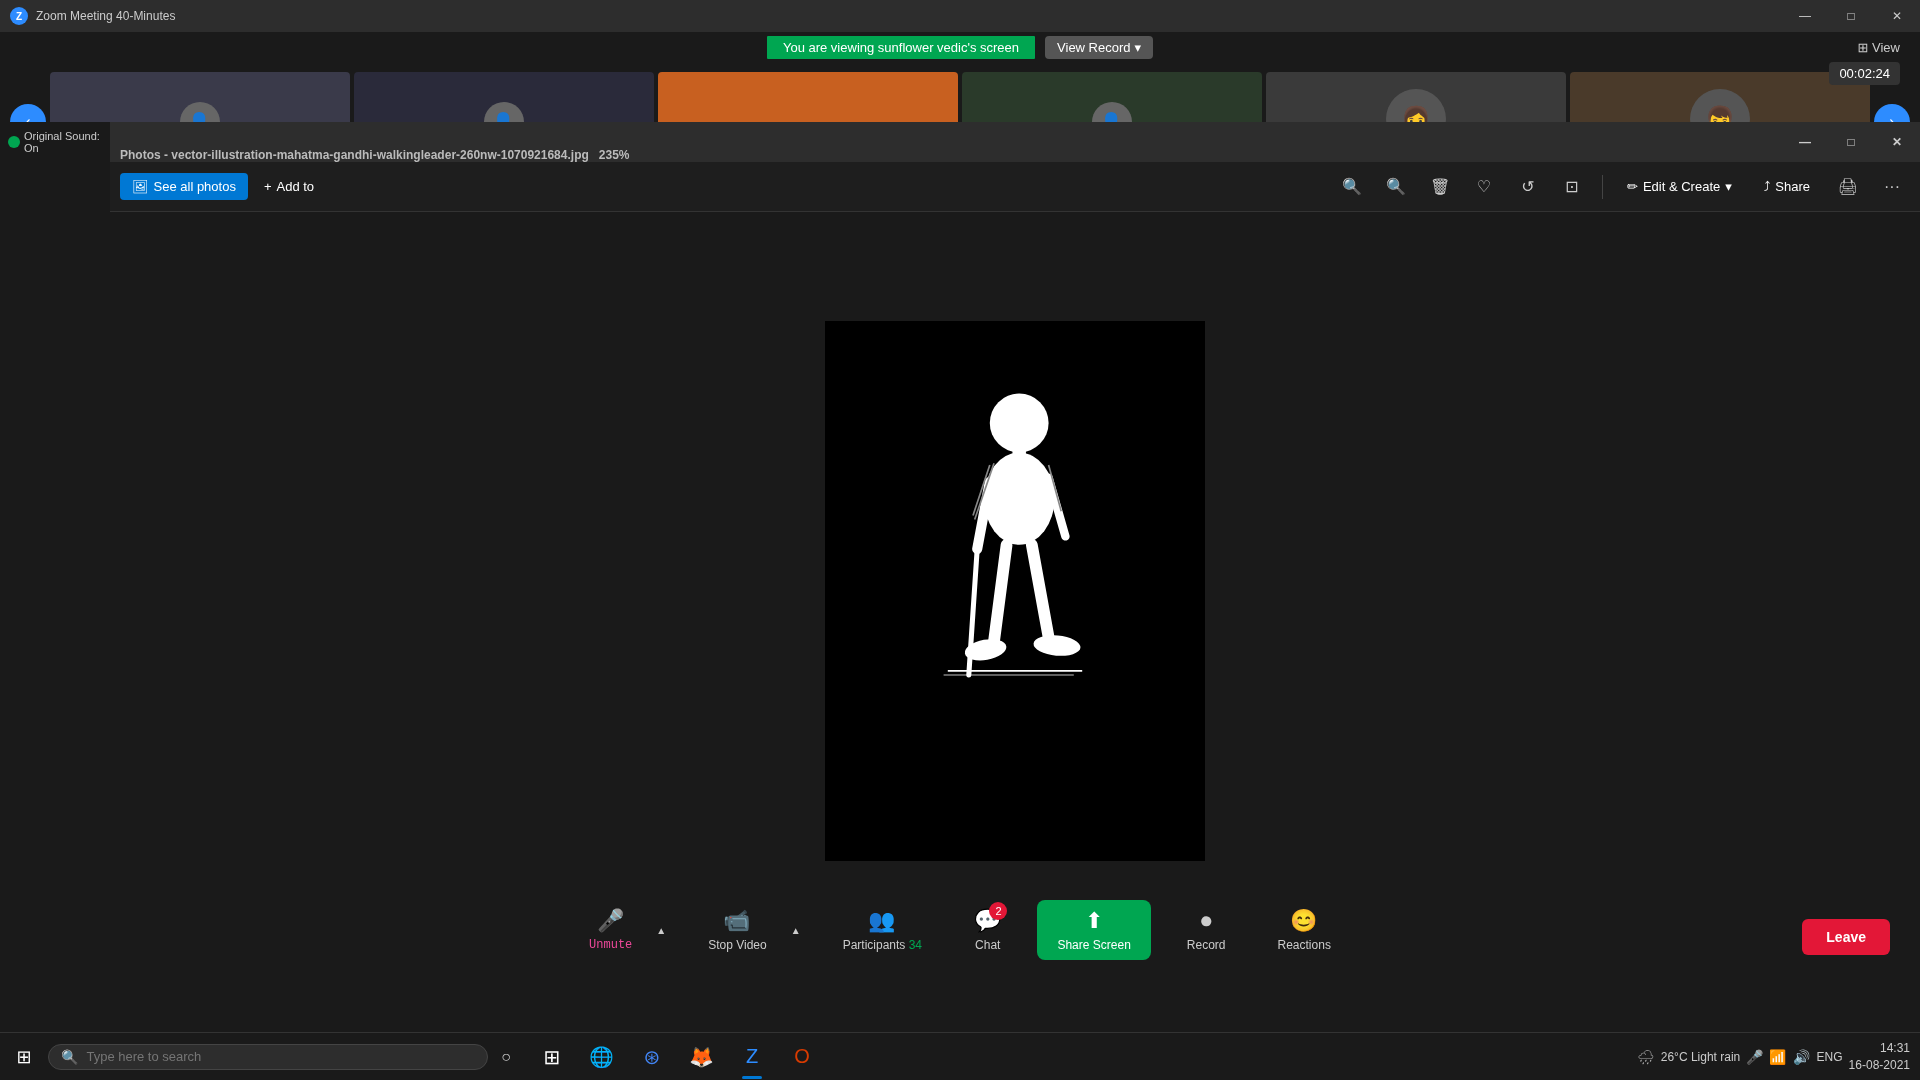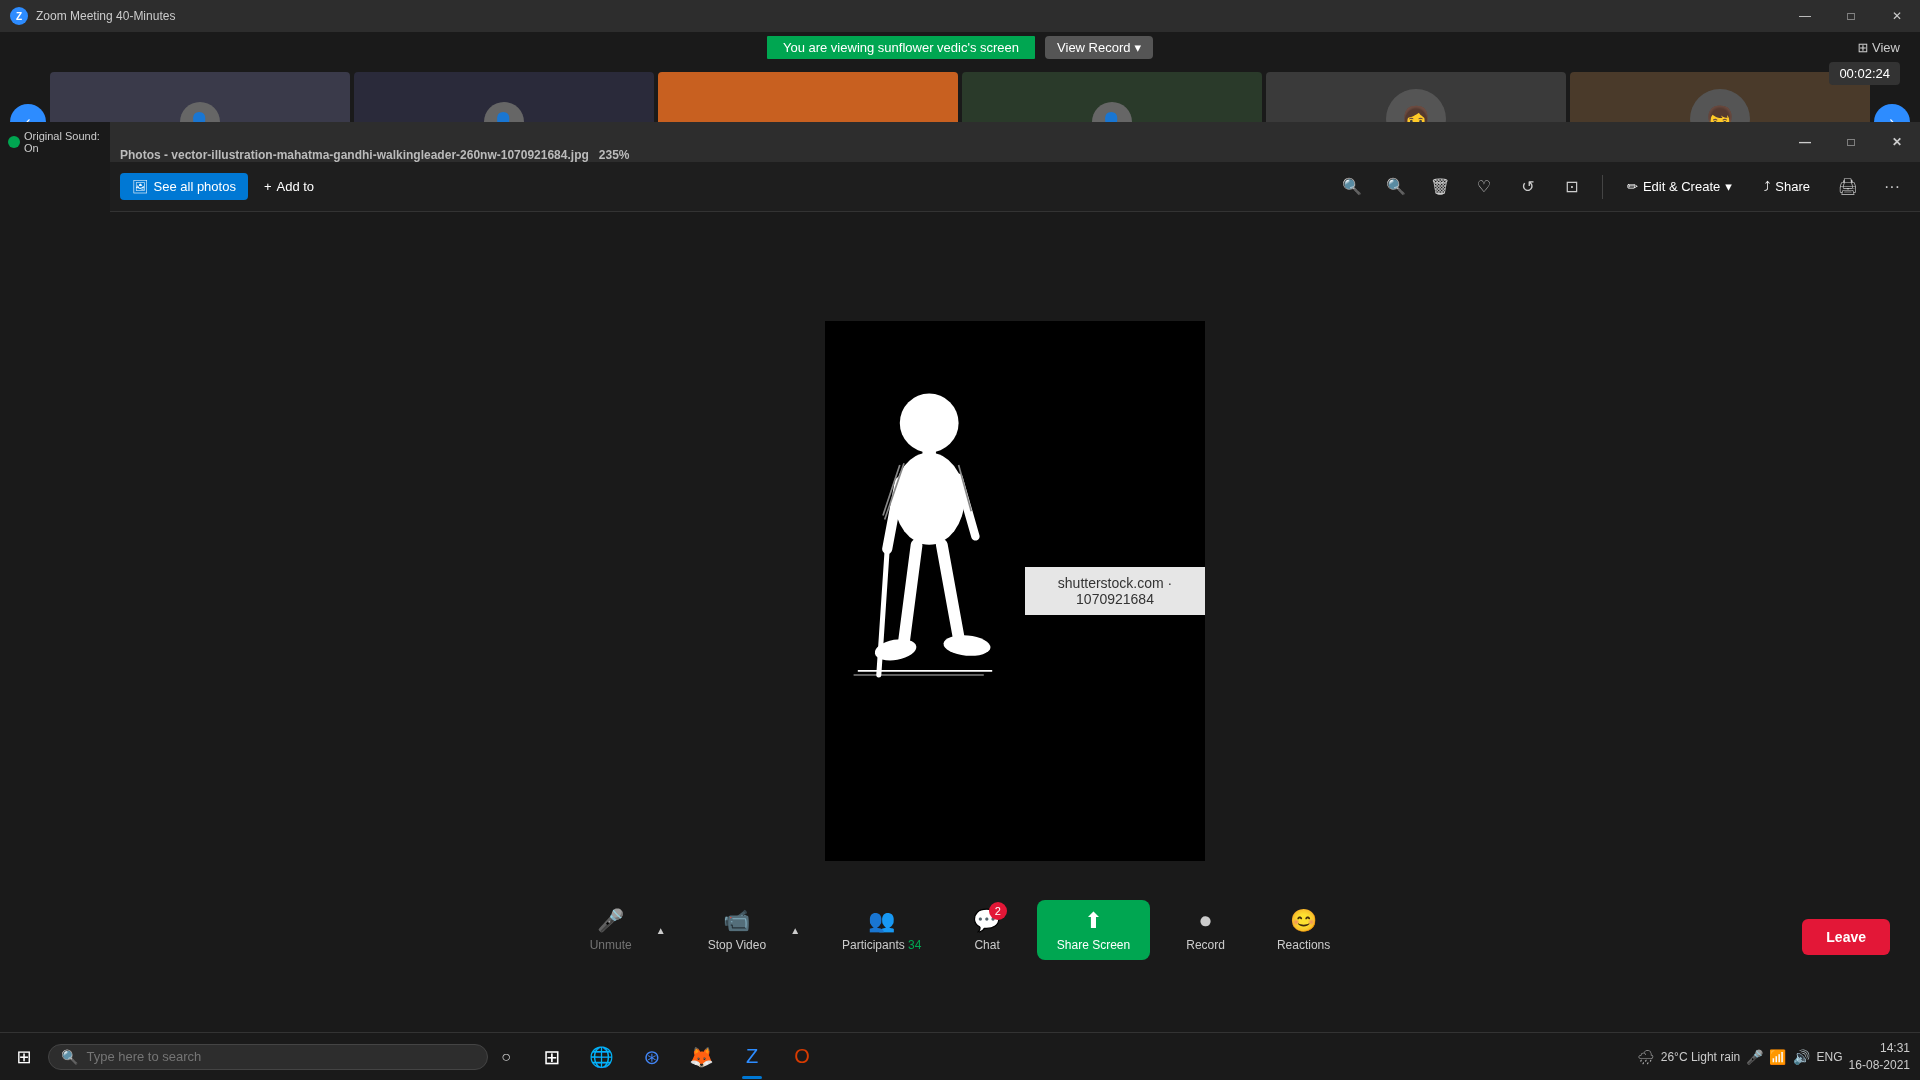--- a/index.html
+++ b/index.html
@@ -645,30 +645,29 @@
           <ellipse cx="150" cy="315" rx="28" ry="12" fill="white" transform="rotate(5 150 315)"></ellipse>
 
           <line x1="70" y1="100" x2="50" y2="160" stroke="#888" stroke-width="2"></line>
           <line x1="75" y1="98" x2="52" y2="165" stroke="#888" stroke-width="2"></line>
           <line x1="140" y1="100" x2="155" y2="155" stroke="#888" stroke-width="2"></line>
 
           <line x1="20" y1="345" x2="180" y2="345" stroke="white" stroke-width="2"></line>
           <line x1="15" y1="350" x2="170" y2="350" stroke="white" stroke-width="1.5" opacity="0.5"></line>
         </svg>
       </div>
-      <div class="shutterstock-watermark">shutterstock.com · 1070921684</div>
     </div>
   </div>
 </div>
 
 <div id="zoom-toolbar">
   <div class="zoom-btn-group">
     <div class="main-btn">
       <span style="font-size:22px;color:#f66;">🎤</span>
-      <span style="font-size:12px;color:#737373;">Unmute</span>
+      <span style="font-size:12px;color:#ec4899;font-family:Liberation Mono, monospace;">Unmute</span>
     </div>
     <div class="arrow-btn">
       <span style="color:#ccc;font-size:10px;">▲</span>
     </div>
   </div>
 
   <div class="zoom-btn-group">
     <div class="main-btn">
       <span style="font-size:22px;color:#ccc;">📹</span>
       <span style="font-size:12px;color:#ccc;">Stop Video</span>

